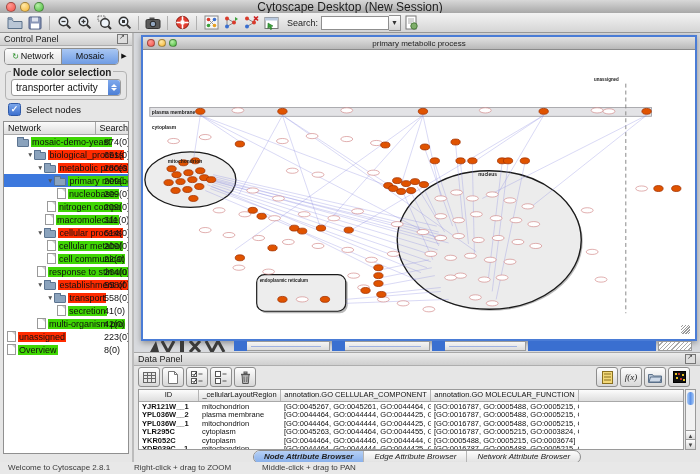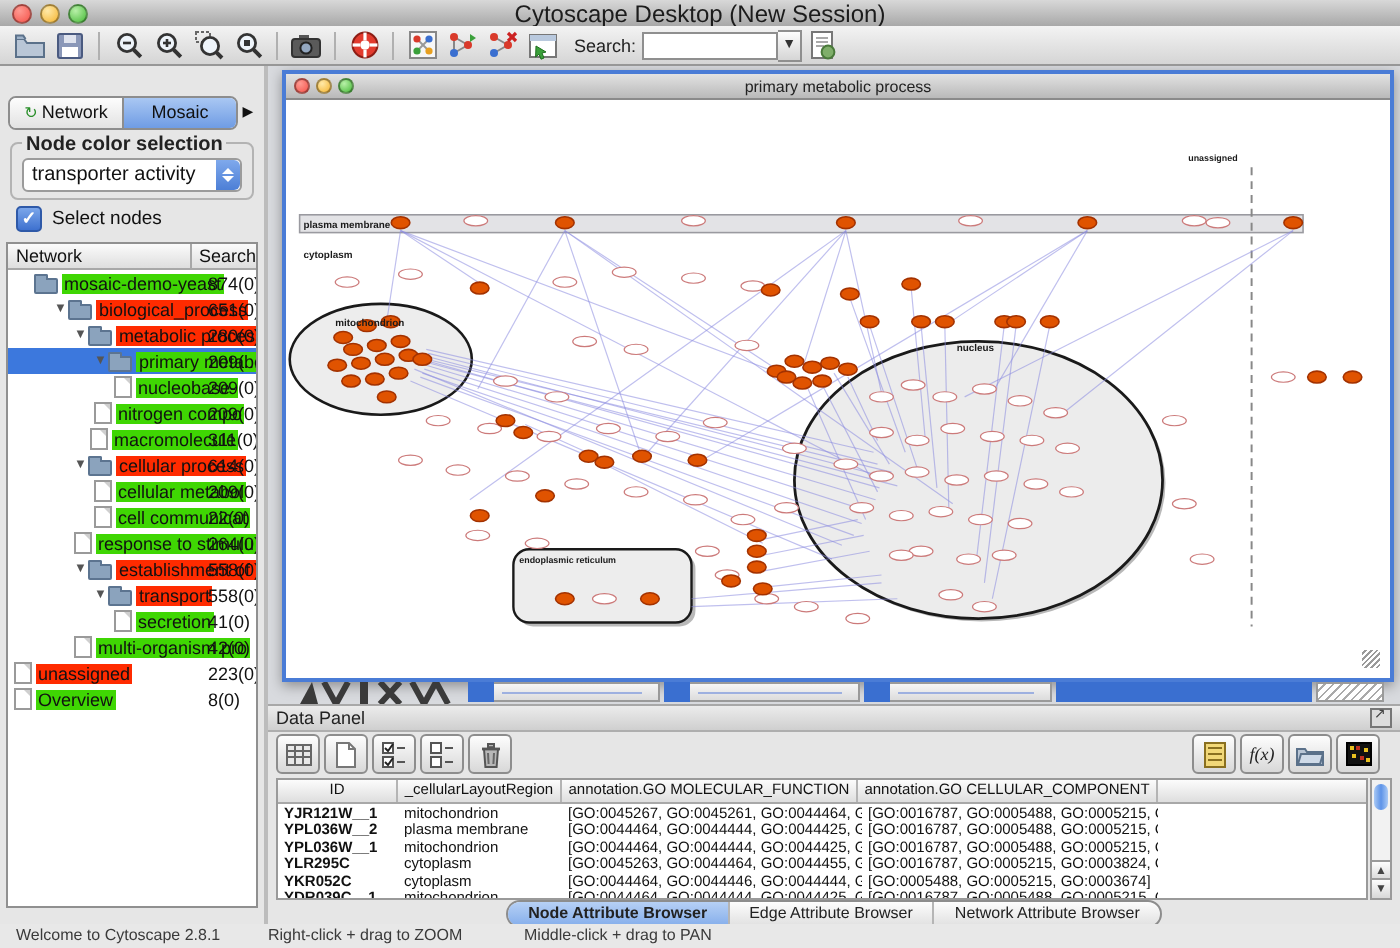--- a/index.html
+++ b/index.html
@@ -83,21 +83,21 @@
   .dtable{position:absolute;left:4px;top:36px;width:546px;bottom:12px;background:#fff;border:1px solid #9a9a9a;box-sizing:border-box;overflow:hidden;}
   .dth,.dtd{box-sizing:border-box;white-space:nowrap;overflow:hidden;flex:none;}
   .dhrow{display:flex;height:11px;background:linear-gradient(#fcfcfc,#dedede);border-bottom:1px solid #a8a8a8;}
   .dth{border-right:1px solid #b4b4b4;font-size:7.5px;text-align:center;line-height:10px;}
   .dtr{display:flex;height:8.5px;align-items:center;}
   .dtd{font-size:7.5px;padding-left:3px;}
   .dtd.id{font-weight:bold;}
   .dvscroll{position:absolute;right:4px;top:36px;width:11px;bottom:12px;background:#f2f2f2;border:1px solid #9a9a9a;box-sizing:border-box;}
   .dthumb{position:absolute;left:1px;right:1px;top:2px;height:13px;border-radius:5px;background:linear-gradient(90deg,#a9c9f5,#5d93e8,#a9c9f5);}
   .darrow{position:absolute;left:0;right:0;height:9px;display:flex;align-items:center;justify-content:center;font-size:6px;color:#444;background:linear-gradient(#fdfdfd,#d8d8d8);border-top:1px solid #9a9a9a;}
-  .dtabs{position:absolute;left:0;right:0;top:97px;height:13px;display:flex;justify-content:center;}
+  .dtabs{position:absolute;left:0;right:0;top:97px;height:13px;display:flex;justify-content:center;font-style:italic;}
   .dtabwrap{display:flex;height:12px;border:1px solid #8d8d8d;border-radius:7px;overflow:hidden;background:linear-gradient(#fdfdfd,#e0e0e0);}
   .dtab{padding:0 10px;font-size:8px;line-height:12px;color:#222;border-left:1px solid #b5b5b5;}
   .dtab:first-child{border-left:none;}
   .dtab.sel{background:linear-gradient(#b6d0f5,#85aeeb);font-weight:bold;}
 
   
   .statusbar{position:absolute;left:0;top:462px;width:700px;height:12px;background:#e8e8e8;font-size:8px;color:#3a3a3a;}
   .statusbar span{position:absolute;top:1px;}
 
   .detach{width:9px;height:8px;border:1px solid #777;background:#ddd;position:relative;}
@@ -231,20 +231,24 @@
           <rect x="2" y="1" width="10" height="13" fill="#fff" stroke="#777"></rect>
           <line x1="4" y1="4" x2="10" y2="4" stroke="#aaa"></line>
           <line x1="4" y1="6" x2="10" y2="6" stroke="#aaa"></line>
           <line x1="4" y1="8" x2="8" y2="8" stroke="#aaa"></line>
           <circle cx="10" cy="11" r="3.2" fill="#7fae6a" stroke="#4a7a3a"></circle>
         </svg>
       </span>
   </div>
 
   <div class="cpanel">
+    <div class="phead">
+      <span>Control Panel</span>
+      <span class="detach"></span>
+    </div>
     <div class="ptabs">
       <span class="seg">
         <span class="tab">
             <span style="color:#2a8f2a;font-size:8px">↻</span>
             <span>Network</span>
           </span>
         <span class="tab sel">
             <span>Mosaic</span>
           </span>
       </span>
@@ -674,22 +678,22 @@
               <rect x="7" y="7" width="2" height="2" fill="#c03020"></rect>
               <rect x="10" y="8" width="2" height="2" fill="#e8c020"></rect>
             </svg>
           </span>
       </span>
     </div>
     <div class="dtable">
       <div class="dhrow" id="dt-head">
           <span class="dth" style="width: 60px;">ID</span>
           <span class="dth" style="width: 82px;">_cellularLayoutRegion</span>
+          <span class="dth" style="width: 150px;">annotation.GO CELLULAR_COMPONENT</span>
           <span class="dth" style="width: 148px;">annotation.GO MOLECULAR_FUNCTION</span>
-          <span class="dth" style="width: 150px;">annotation.GO CELLULAR_COMPONENT</span>
         </div>
       <div id="dt-body">
           <div class="dtr">
             <span class="dtd id" style="width: 60px;">YJR121W__1</span>
             <span class="dtd" style="width: 82px;">mitochondrion</span>
             <span class="dtd" style="width: 150px;">[GO:0045267, GO:0045261, GO:0044464, G...</span>
             <span class="dtd" style="width: 148px;">[GO:0016787, GO:0005488, GO:0005215, G...</span>
           </div>
           <div class="dtr">
             <span class="dtd id" style="width: 60px;">YPL036W__2</span>

